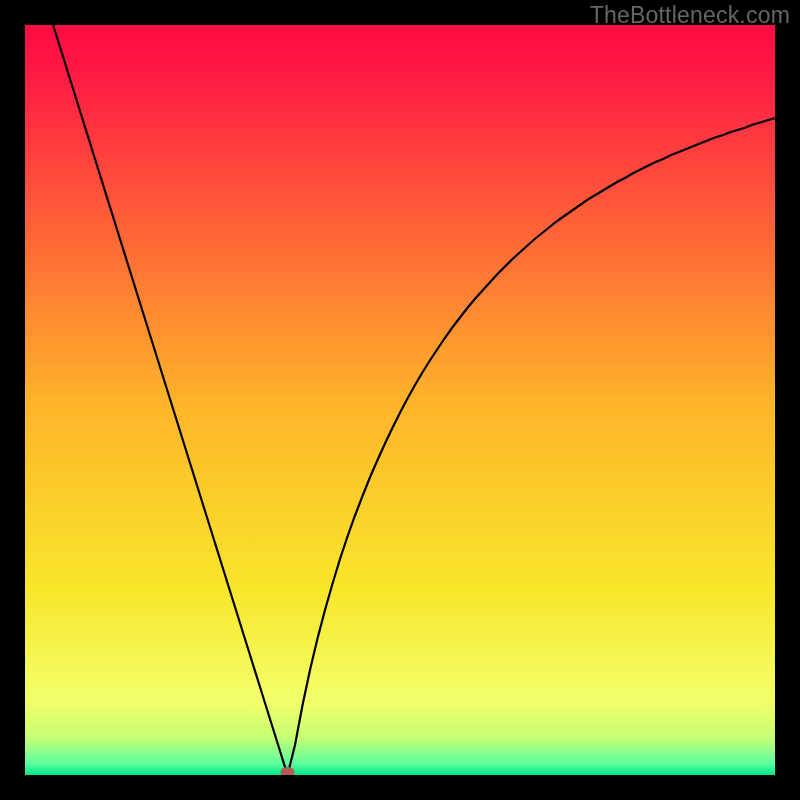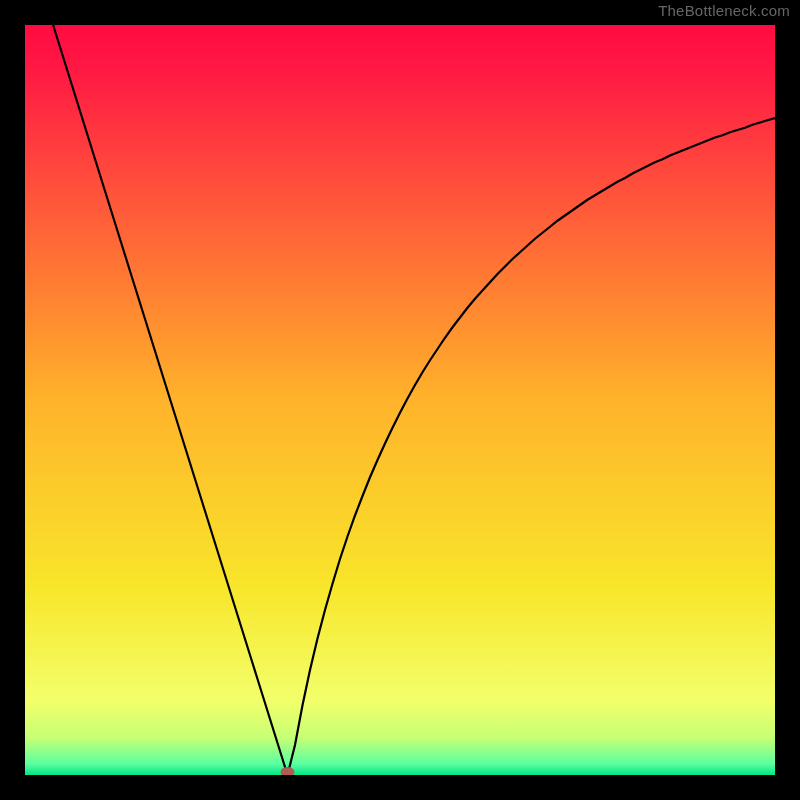--- a/index.html
+++ b/index.html
@@ -22,21 +22,21 @@
     left: 25px;
     top: 25px;
     width: 750px;
     height: 750px;
   }
   .watermark {
     position: absolute;
     top: 2px;
     right: 10px;
     color: #666;
-    font-size: 15px;
+    font-size: 23px;
     font-weight: 500;
     letter-spacing: 0.2px;
     user-select: none;
   }
 </style>
 </head>
 <body>
 
 <div class="frame">
   <svg class="plot" viewBox="0 0 750 750" preserveAspectRatio="none">

